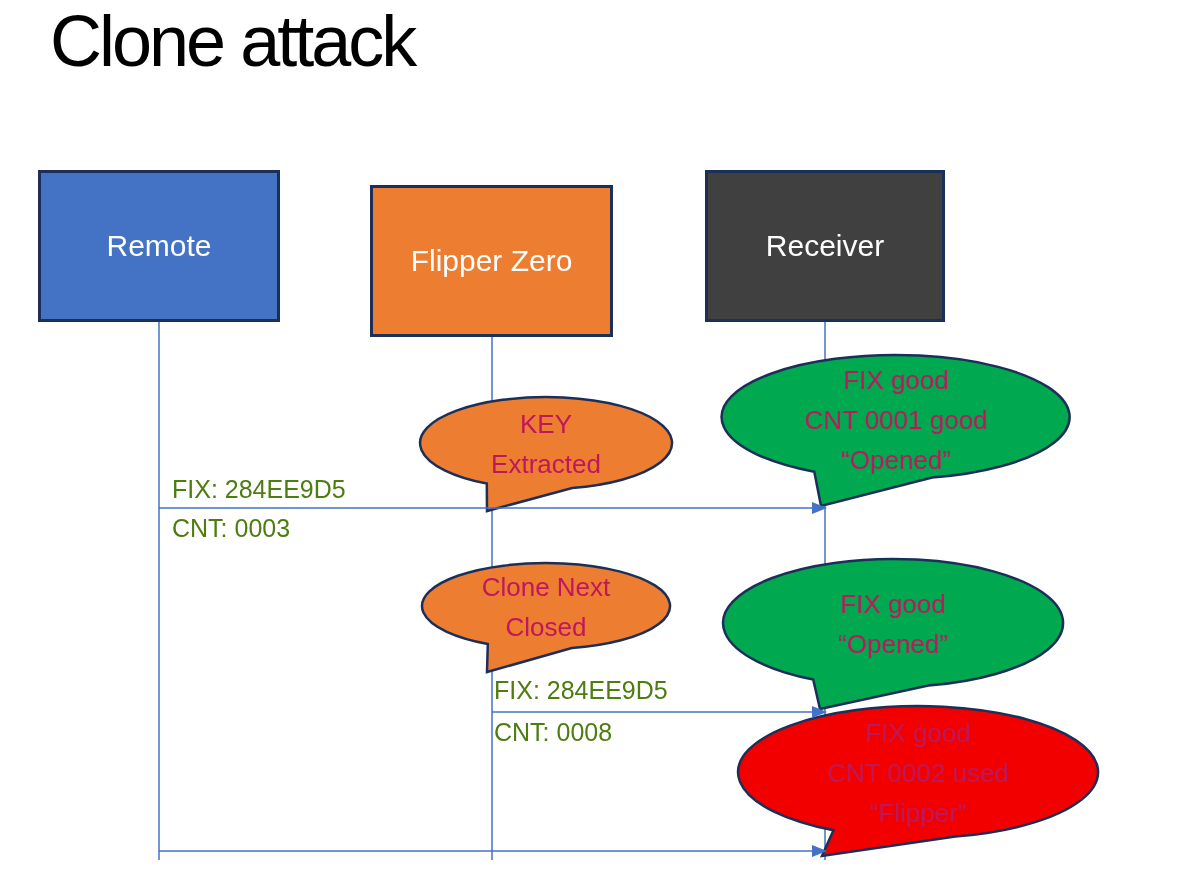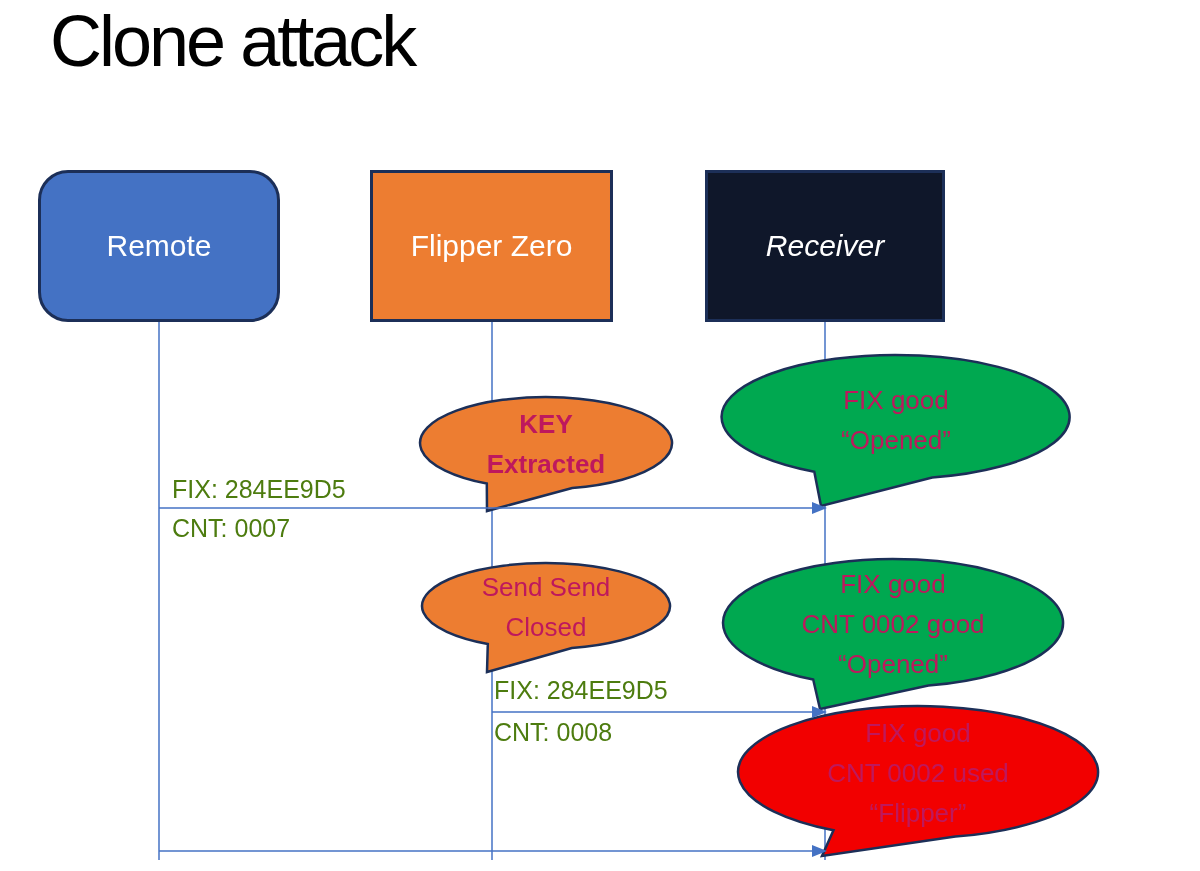--- a/index.html
+++ b/index.html
@@ -33,21 +33,21 @@
     display: flex;
     align-items: center;
     justify-content: center;
   }
   .actor-label {
     color: #ffffff;
     font-size: 30px;
     white-space: nowrap;
   }
   .actor-remote   { left: 38px;  width: 242px; }
-  .actor-flipper  { left: 370px; width: 243px; }
+  .actor-flipper  { left: 370px; width: 243px; margin-top: 15px; }
   .actor-receiver { left: 705px; width: 240px; }
 
   .msg-label {
     position: absolute;
     font-size: 25px;
     line-height: 30px;
     color: #4d7c0f;
     white-space: nowrap;
   }
 
@@ -83,53 +83,53 @@
 
     <line x1="492" y1="712" x2="813" y2="712" stroke="#4472C4" stroke-width="1.5"></line>
     <polygon points="812,706 827,712 812,718" fill="#4472C4"></polygon>
 
     <line x1="159" y1="851" x2="813" y2="851" stroke="#4472C4" stroke-width="1.5"></line>
     <polygon points="812,845 827,851 812,857" fill="#4472C4"></polygon>
   </svg>
 
   <div class="page-title">Clone attack</div>
 
-  <div class="actor actor-remote" style="background: rgb(68, 114, 196); border-radius: 30px;">
+  <div class="actor actor-remote" style="background: rgb(68, 114, 196);">
     <span class="actor-label">Remote</span>
   </div>
   <div class="actor actor-flipper" style="background: rgb(237, 125, 49);">
     <span class="actor-label">Flipper Zero</span>
   </div>
-  <div class="actor actor-receiver" style="background: #0f172a; font-style: italic;">
+  <div class="actor actor-receiver" style="background: #404040;">
     <span class="actor-label">Receiver</span>
   </div>
 
   <div class="msg-label" style="left:172px; top:474px;">FIX: 284EE9D5</div>
-  <div class="msg-label" style="left:172px; top:513px;">CNT: 0007</div>
+  <div class="msg-label" style="left:172px; top:513px;">CNT: 0003</div>
   <div class="msg-label" style="left:494px; top:675px;">FIX: 284EE9D5</div>
   <div class="msg-label" style="left:494px; top:717px;">CNT: 0008</div>
 
-  <div class="callout-text" style="left:546px; top:444px;font-weight:bold;">
+  <div class="callout-text" style="left:546px; top:444px;">
     <div>KEY</div>
     <div>Extracted</div>
   </div>
 
   <div class="callout-text" style="left:896px; top:420px;">
     <div>FIX good</div>
+    <div>CNT 0001 good</div>
     <div>“Opened”</div>
   </div>
 
   <div class="callout-text" style="left:546px; top:607px;">
-    <div>Send Send</div>
+    <div>Clone Next</div>
     <div>Closed</div>
   </div>
 
   <div class="callout-text" style="left:893px; top:624px;">
     <div>FIX good</div>
-    <div>CNT 0002 good</div>
     <div>“Opened”</div>
   </div>
 
   <div class="callout-text" style="left:918px; top:773px;">
     <div>FIX good</div>
     <div>CNT 0002 used</div>
     <div>“Flipper”</div>
   </div>
 
 </div>

